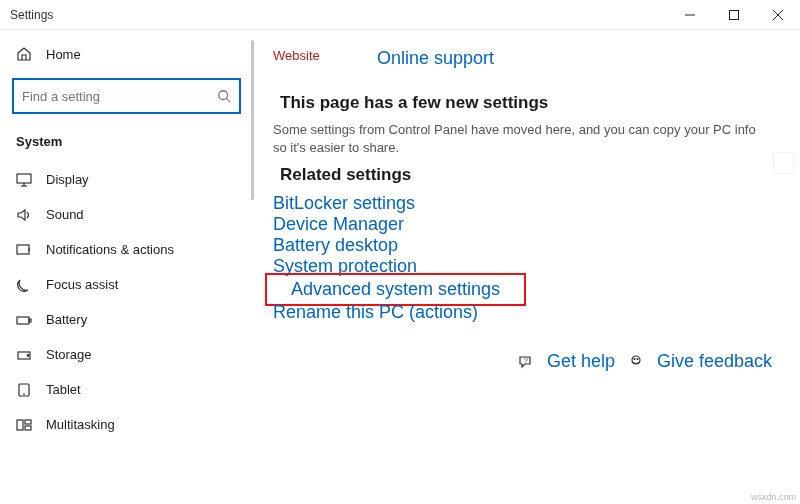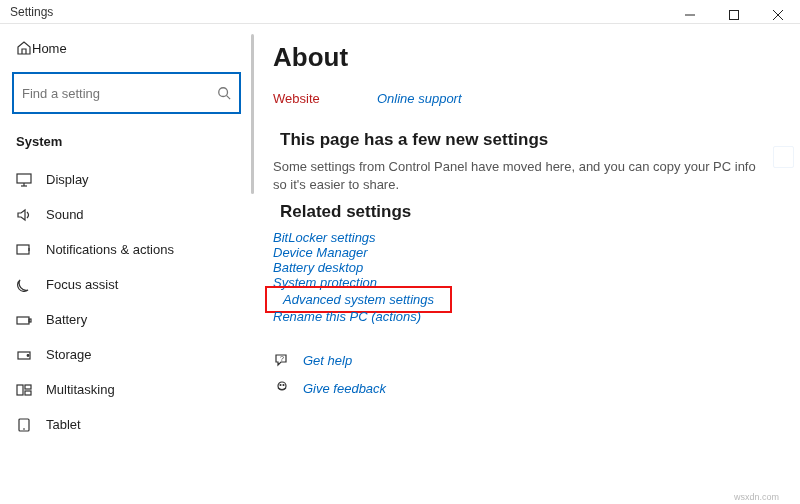--- a/index.html
+++ b/index.html
@@ -1,50 +1,50 @@
 <!DOCTYPE html>
 <html><head>
 <meta charset="utf-8">
 <style>
   * { box-sizing: border-box; margin: 0; padding: 0; }
   html, body { width: 800px; height: 504px; font-family: "Segoe UI", Tahoma, sans-serif; font-size: 13px; color: #1b1b1b; background: #fff; overflow: hidden; }
   .window { width: 800px; height: 504px; display: flex; flex-direction: column; }
-  .titlebar { height: 24px; display: flex; align-items: center; justify-content: space-between; padding: 0 0 0 10px; border-bottom: 1px solid #e5e5e5; }
+  .titlebar { height: 30px; display: flex; align-items: center; justify-content: space-between; padding: 0 0 0 10px; border-bottom: 1px solid #e5e5e5; }
   .titlebar .title { font-size: 12px; color: #333; }
   .win-controls { display: flex; height: 100%; }
   .win-btn { width: 44px; height: 30px; display: flex; align-items: center; justify-content: center; font-size: 12px; color: #333; }
   .win-btn svg { stroke: #222; }
   .body { flex: 1; display: flex; min-height: 0; }
   .sidebar { width: 253px; padding: 10px 12px 10px 12px; display: flex; flex-direction: column; background: #fff; position: relative; }
-  .home-row { display: flex; align-items: center; padding: 6px 4px 6px 4px; margin-bottom: 10px; }
+  .home-row { display: flex; align-items: center; gap: 14px; padding: 6px 4px 6px 4px; margin-bottom: 10px; }
   .home-row .icon { width: 16px; display:flex; justify-content:center; }
-  .search-wrap { border: 2px solid #0067c0; display: flex; align-items: center; height: 42px; padding: 0 8px; margin: 0 0 16px 0; }
+  .search-wrap { border: 2px solid #0067c0; display: flex; align-items: center; height: 36px; padding: 0 8px; margin: 0 0 16px 0; }
   .search-wrap input { border: none; outline: none; flex: 1; font-size: 13px; color: #555; background: transparent; }
   .search-wrap .s-icon { color: #555; }
   .cat-title { font-weight: 600; font-size: 13px; padding: 4px 4px 14px 4px; }
   .nav { display: flex; flex-direction: column; gap: 2px; }
   .nav-item { display: flex; align-items: center; gap: 14px; padding: 9px 4px 9px 4px; font-size: 13px; color: #222; cursor: default; }
   .nav-item .icon { width: 16px; display: flex; justify-content: center; color: #333; }
   .content-wrap { flex: 1; position: relative; display: flex; }
   .content { flex: 1; padding: 18px 28px 10px 20px; overflow: hidden; }
   .scroll-gutter { position: absolute; left: -2px; top: 0; width: 3px; height: 160px; background: #c6c6c6; border-radius: 2px; margin-top: 10px; }
   h1 { font-size: 26px; font-weight: 600; margin-bottom: 18px; }
   .kv-row { display: flex; gap: 40px; margin-bottom: 24px; font-size: 13px; }
   .kv-row .k { color: #b91c1c; width: 64px; }
   .kv-row .v { color: #0067c0; }
   h2 { font-size: 17px; font-weight: 600; margin-top: 8px; margin-bottom: 8px; margin-left: 7px; }
   .subtext { font-size: 13px; color: #555; margin-bottom: 8px; line-height: 1.4; }
   .related-links { display: flex; flex-direction: column; align-items: flex-start; margin-bottom: 28px; }
-  .link { color: #0067c0; font-size: 13px; cursor: pointer; font-style: italic; }
-  .link.boxed { border: 2px solid #e11; padding: 4px 16px; margin: -4px -8px; }
-  .help-rows { display: flex; flex-direction: column; gap: 12px; justify-content: flex-end; }
+  .link { color: #0067c0; font-size: 18px; cursor: pointer; }
+  .link.boxed { border: 2px solid #e11; padding: 4px 24px; margin: -4px -8px; }
+  .help-rows { display: flex; flex-direction: row; gap: 12px; justify-content: flex-end; }
   .help-row { display: flex; align-items: center; gap: 12px; }
   .help-row .hicon { width: 18px; display:flex; justify-content:center; color:#333; }
   .ghost-btn { position: absolute; right: 6px; top: 122px; font-size: 11px; color: #d7e6f5; border: 1px solid #eef4fb; padding: 4px 8px; border-radius: 2px; }
-  .watermark { position: absolute; right: 21px; bottom: 2px; font-size: 9px; color: #b9b9b9; }
+  .watermark { position: absolute; right: 4px; bottom: 2px; font-size: 9px; color: #b9b9b9; }
   svg { display: block; }
 </style>
 </head>
 <body>
 
 <div class="window">
   <div class="titlebar">
     <span class="title">Settings</span>
     <div class="win-controls">
       <div class="win-btn">
@@ -141,43 +141,42 @@
               <svg width="16" height="14" viewBox="0 0 16 14" fill="none" stroke="#333" stroke-width="1.2">
                 <rect x="2" y="4" width="12" height="7"></rect>
                 <circle cx="12" cy="7.5" r="0.8" fill="#333"></circle>
               </svg>
             </span>
           <span>Storage</span>
         </div>
         <div class="nav-item">
           <span class="icon">
               <svg width="16" height="14" viewBox="0 0 16 14" fill="none" stroke="#333" stroke-width="1.2">
+                <rect x="3" y="1" width="10" height="12" rx="1"></rect>
+                <line x1="7" y1="11" x2="9" y2="11"></line>
+              </svg>
+            </span>
+          <span>Tablet</span>
+        </div>
+        <div class="nav-item">
+          <span class="icon">
+              <svg width="16" height="14" viewBox="0 0 16 14" fill="none" stroke="#333" stroke-width="1.2">
                 <rect x="1" y="2" width="6" height="10"></rect>
                 <rect x="9" y="2" width="6" height="4"></rect>
                 <rect x="9" y="8" width="6" height="4"></rect>
               </svg>
             </span>
           <span>Multitasking</span>
         </div>
-        <div class="nav-item">
-          <span class="icon">
-              <svg width="16" height="14" viewBox="0 0 16 14" fill="none" stroke="#333" stroke-width="1.2">
-                <rect x="3" y="1" width="10" height="12" rx="1"></rect>
-                <line x1="7" y1="11" x2="9" y2="11"></line>
-              </svg>
-            </span>
-          <span>Tablet</span>
-        </div>
       </div>
     </div>
 
     <div class="content-wrap">
       <div class="scroll-gutter"></div>
       <div class="content">
-        <h1>About</h1>
 
         <div class="kv-row">
           <span class="k">Website</span>
           <span class="v link">Online support</span>
         </div>
 
         <h2>This page has a few new settings</h2>
         <div class="subtext">Some settings from Control Panel have moved here, and you can copy your PC info so it's easier to share.</div>
 
         <h2>Related settings</h2>

